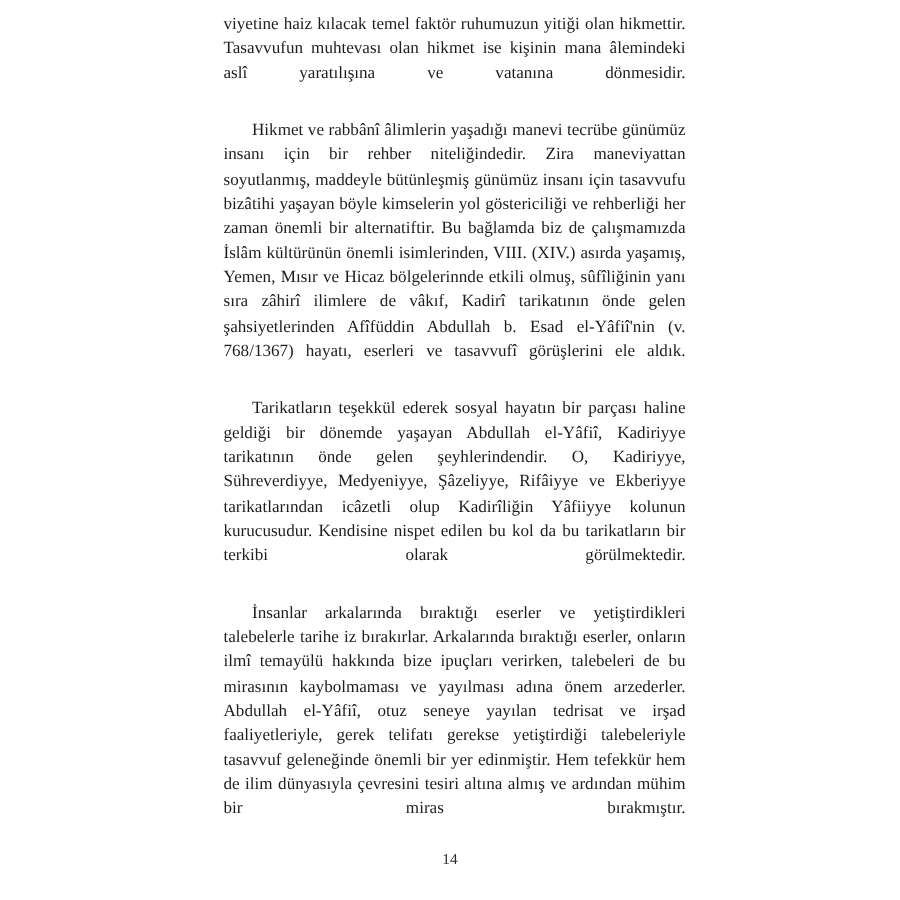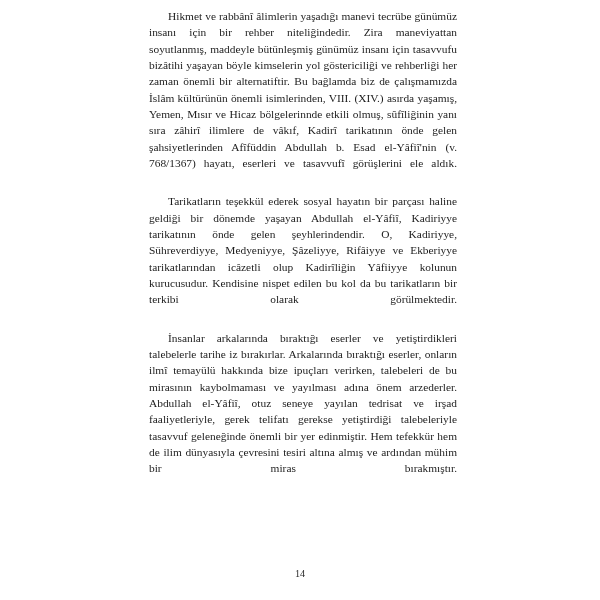--- a/index.html
+++ b/index.html
@@ -67,20 +67,21 @@
     color: #2a2a2a;
     font-family: "Liberation Serif", "DejaVu Serif", serif;
   }
 </style>
 </head>
 <body>
 
 <div class="page">
 
   <div class="text-block">
+    <p class="para no-indent">viyetine haiz kılacak temel faktör ruhumuzun yitiği olan hikmettir. Tasavvufun muhtevası olan hikmet ise kişinin mana âlemindeki aslî yaratılışına ve vatanına dönmesidir.</p>
     <p class="para">Hikmet ve rabbânî âlimlerin yaşadığı manevi tecrübe günümüz insanı için bir rehber niteliğindedir. Zira maneviyattan soyutlanmış, maddeyle bütünleşmiş günümüz insanı için tasavvufu bizâtihi yaşayan böyle kimselerin yol göstericiliği ve rehberliği her zaman önemli bir alternatiftir. Bu bağlamda biz de çalışmamızda İslâm kültürünün önemli isimlerinden, VIII. (XIV.) asırda yaşamış, Yemen, Mısır ve Hicaz bölgelerinnde etkili olmuş, sûfîliğinin yanı sıra zâhirî ilimlere de vâkıf, Kadirî tarikatının önde gelen şahsiyetlerinden Afîfüddin Abdullah b. Esad el-Yâfiî'nin (v. 768/1367) hayatı, eserleri ve tasavvufî görüşlerini ele aldık.</p>
     <p class="para">Tarikatların teşekkül ederek sosyal hayatın bir parçası haline geldiği bir dönemde yaşayan Abdullah el-Yâfiî, Kadiriyye tarikatının önde gelen şeyhlerindendir. O, Kadiriyye, Sühreverdiyye, Medyeniyye, Şâzeliyye, Rifâiyye ve Ekberiyye tarikatlarından icâzetli olup Kadirîliğin Yâfiiyye kolunun kurucusudur. Kendisine nispet edilen bu kol da bu tarikatların bir terkibi olarak görülmektedir.</p>
     <p class="para">İnsanlar arkalarında bıraktığı eserler ve yetiştirdikleri talebelerle tarihe iz bırakırlar. Arkalarında bıraktığı eserler, onların ilmî temayülü hakkında bize ipuçları verirken, talebeleri de bu mirasının kaybolmaması ve yayılması adına önem arzederler. Abdullah el-Yâfiî, otuz seneye yayılan tedrisat ve irşad faaliyetleriyle, gerek telifatı gerekse yetiştirdiği talebeleriyle tasavvuf geleneğinde önemli bir yer edinmiştir. Hem tefekkür hem de ilim dünyasıyla çevresini tesiri altına almış ve ardından mühim bir miras bırakmıştır.</p>
   </div>
 
   <div class="page-number">14</div>
 
 </div>
 
 </body></html>

